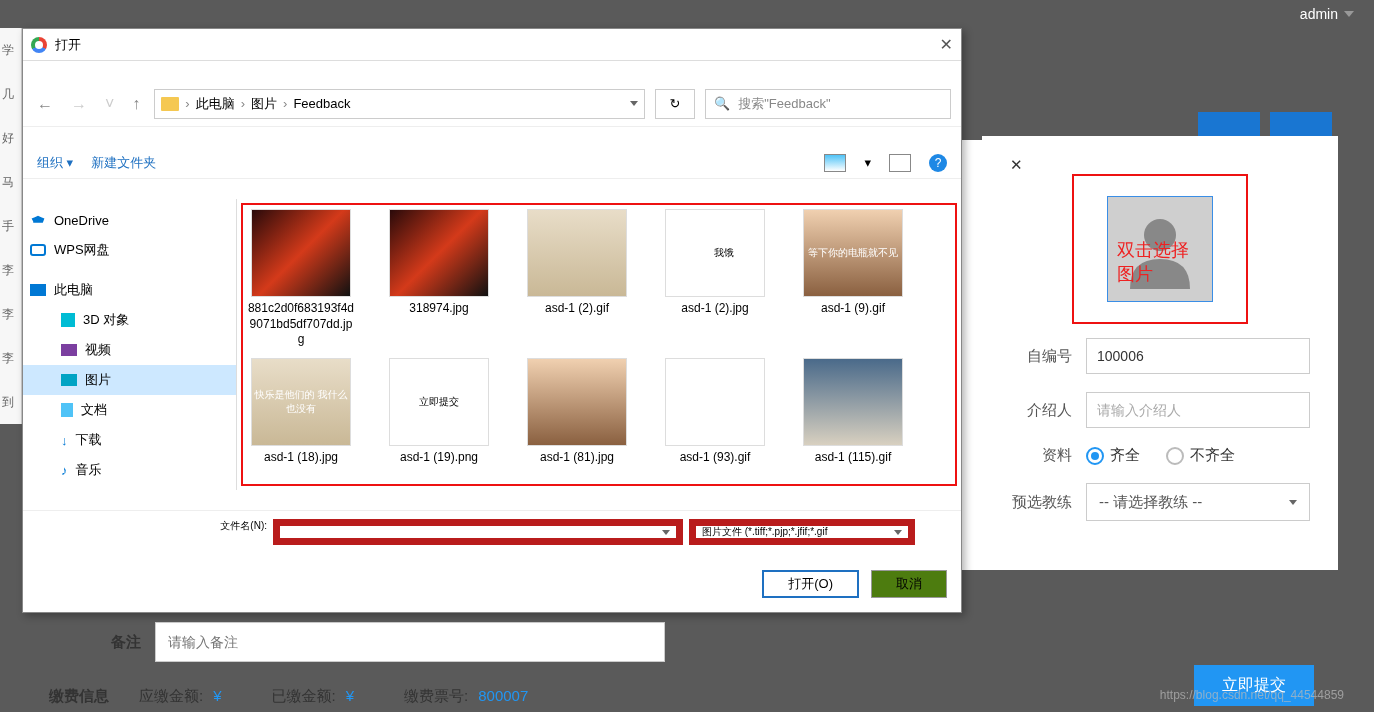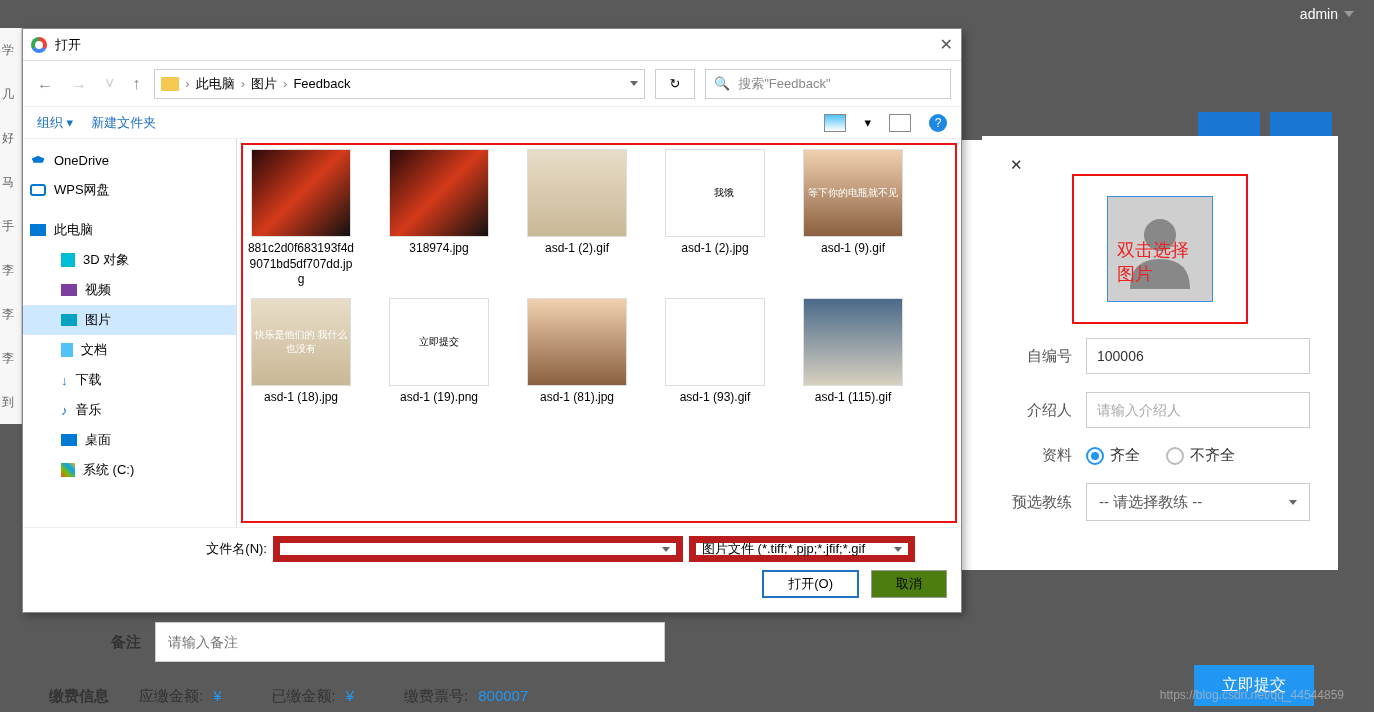--- a/index.html
+++ b/index.html
@@ -25,21 +25,21 @@
 .select{flex:1;height:38px;border:1px solid #ccc;display:flex;align-items:center;justify-content:space-between;padding:0 12px;color:#555;}
 .remark-row{position:absolute;left:49px;bottom:50px;display:flex;align-items:center;gap:14px;font-size:15px;}
 .remark-row .lbl{color:#333;font-weight:600;width:92px;text-align:right;}
 .remark-row input{width:510px;height:40px;border:1px solid #ccc;padding:0 12px;font-size:14px;}
 .pay-row{position:absolute;left:49px;bottom:6px;display:flex;align-items:flex-start;gap:10px;font-size:15px;color:#333;}
 .pay-row .title{font-weight:600;}
 .pay-row .amt{color:#2196f3;margin-right:40px;}
 .submit{position:absolute;right:60px;bottom:6px;background:#2196f3;color:#fff;padding:10px 28px;font-size:16px;border:none;cursor:pointer;}
 .watermark{position:absolute;right:30px;bottom:10px;color:#bbb;font-size:12px;opacity:.7;}
 
-.dlg{position:absolute;left:22px;top:28px;width:940px;height:585px;background:#fff;border:1px solid #888;box-shadow:3px 3px 8px rgba(0,0,0,.3);display:flex;flex-direction:column;}
+.dlg{position:absolute;left:22px;top:28px;width:940px;height:585px;background:#fff;border:1px solid #888;box-shadow:3px 3px 8px rgba(0,0,0,.3);display:flex;flex-direction:column;gap:20px;}
 .dlg-title{height:32px;display:flex;align-items:center;padding:0 8px;font-size:13px;border-bottom:1px solid #ddd;}
 .dlg-title .chrome{width:16px;height:16px;border-radius:50%;background:conic-gradient(#ea4335 0 120deg,#4285f4 120deg 240deg,#34a853 240deg 360deg);margin-right:8px;position:relative;}
 .dlg-title .chrome::after{content:"";position:absolute;inset:4px;background:#fff;border-radius:50%;}
 .dlg-title .x{margin-left:auto;font-size:16px;color:#555;cursor:pointer;}
 .dlg-nav{height:46px;display:flex;align-items:center;padding:0 10px;gap:10px;font-size:13px;border-bottom:1px solid #eee;}
 .nav-arrow{color:#888;font-size:16px;padding:0 4px;cursor:pointer;}
 .nav-arrow.disabled{color:#ccc;}
 .breadcrumb{flex:1;height:30px;border:1px solid #ccc;display:flex;align-items:center;padding:0 6px;gap:6px;}
 .bc-folder{width:18px;height:14px;background:#f5c852;border-radius:1px;}
 .bc-sep{color:#888;}
@@ -73,21 +73,21 @@
 .file{width:108px;text-align:center;font-size:12px;cursor:pointer;}
 .thumb{width:100px;height:88px;margin:0 auto 4px;border:1px solid #ddd;background:#eee;display:flex;align-items:center;justify-content:center;overflow:hidden;}
 .thumb.car{background:linear-gradient(135deg,#2a0a0a,#d43a1a,#111);}
 .thumb.cat{background:linear-gradient(#e8ddc8,#c9b896);}
 .thumb.meme{background:#fff;display:flex;flex-direction:column;align-items:center;justify-content:center;font-size:10px;padding-left:18px;}
 .thumb.person{background:linear-gradient(#f0d0b0,#8a6040);}
 .thumb.panda{background:#fff;color:#000;font-size:11px;display:flex;flex-direction:column;justify-content:center;}
 .thumb.goat{background:linear-gradient(#4a6a8a,#d8d0c0);}
 .file .name{word-break:break-all;line-height:1.3;}
 .dlg-footer{padding:8px 14px 14px;border-top:1px solid #eee;}
-.fn-row{display:flex;align-items:center;gap:6px;margin-bottom:8px;font-size:13px;}
+.fn-row{display:flex;align-items:flex-start;gap:6px;margin-bottom:25px;font-size:10px;}
 .fn-row .lbl{width:230px;text-align:right;}
 .fn-row .combo{height:26px;border:7px solid #b91c1c;padding:0 6px;display:flex;align-items:center;justify-content:space-between;}
 .fn-row .fname{width:410px;}
 .fn-row .filter{width:226px;}
 .btn-row{display:flex;justify-content:flex-end;gap:12px;}
 .btn{height:28px;padding:0 24px;border:1px solid #999;background:#4d7c0f;font-size:13px;cursor:pointer;}
 .btn.primary{border:2px solid #1e70c1;background:#fff;}
 .chev{width:0;height:0;border-left:4px solid transparent;border-right:4px solid transparent;border-top:5px solid #666;margin-left:6px;}
 .hidden-buttons{position:absolute;right:42px;top:112px;display:flex;gap:10px;}
 .hidden-buttons div{width:62px;height:28px;background:#1976d2;}

